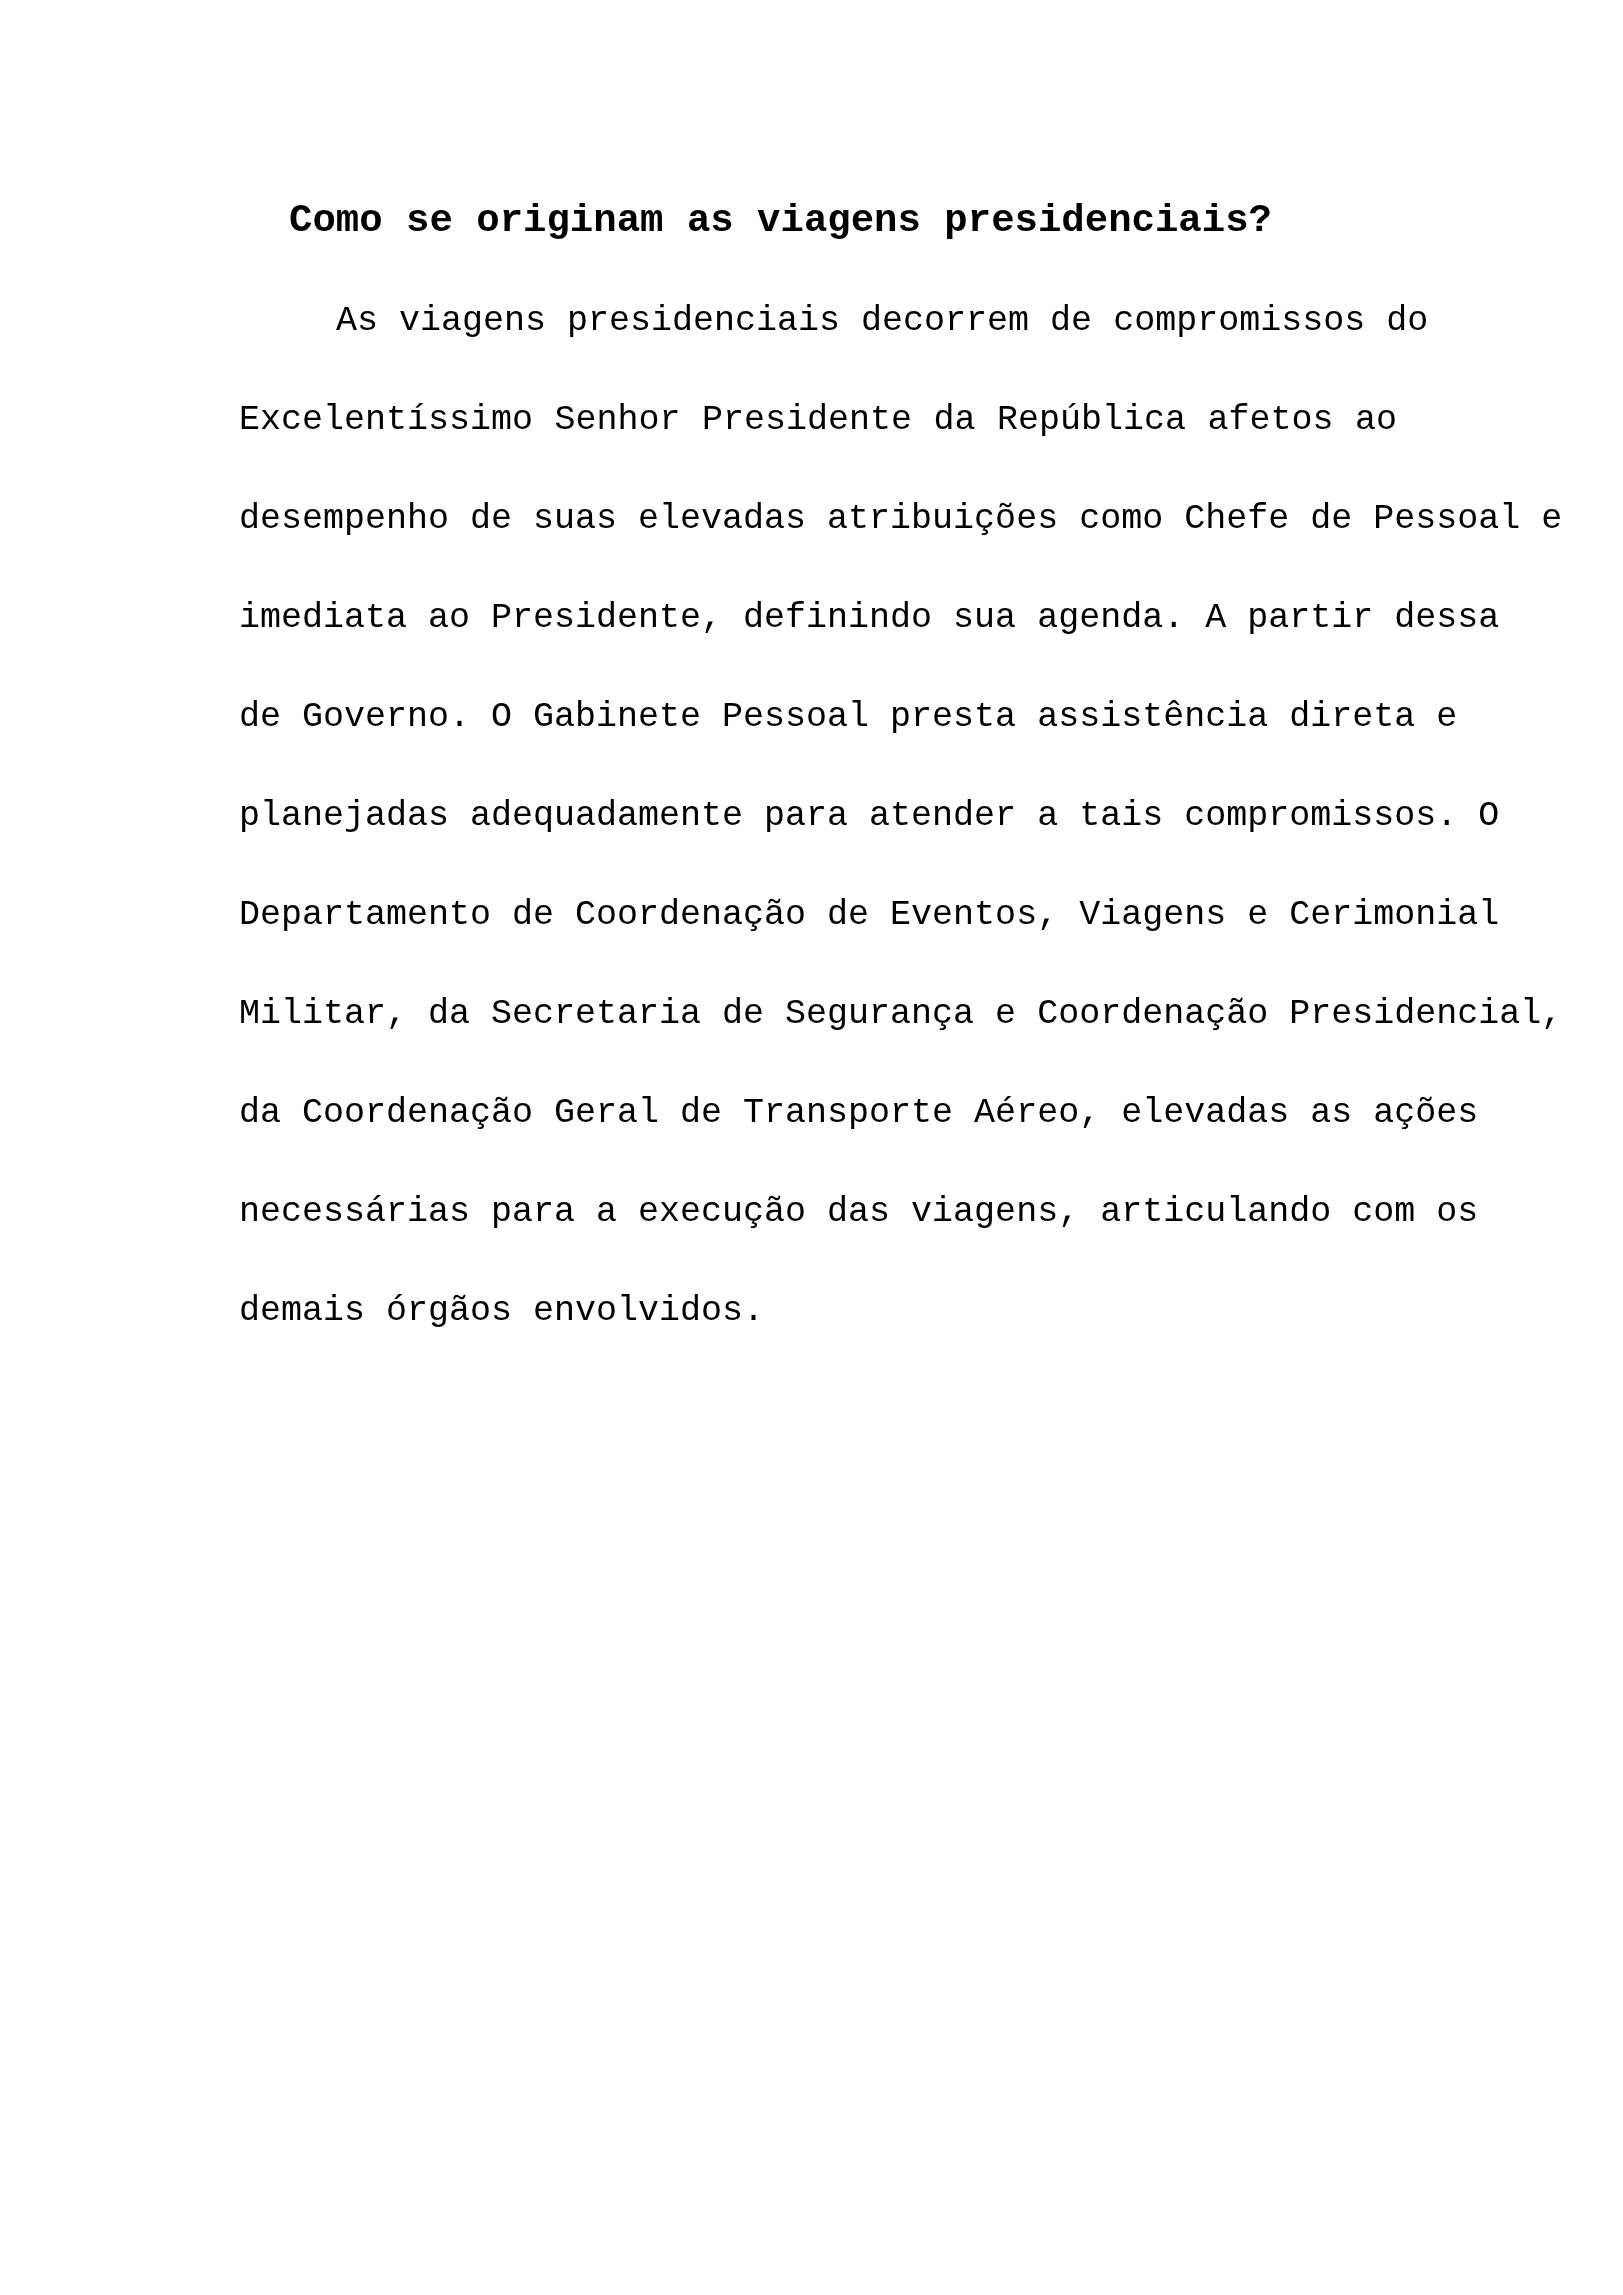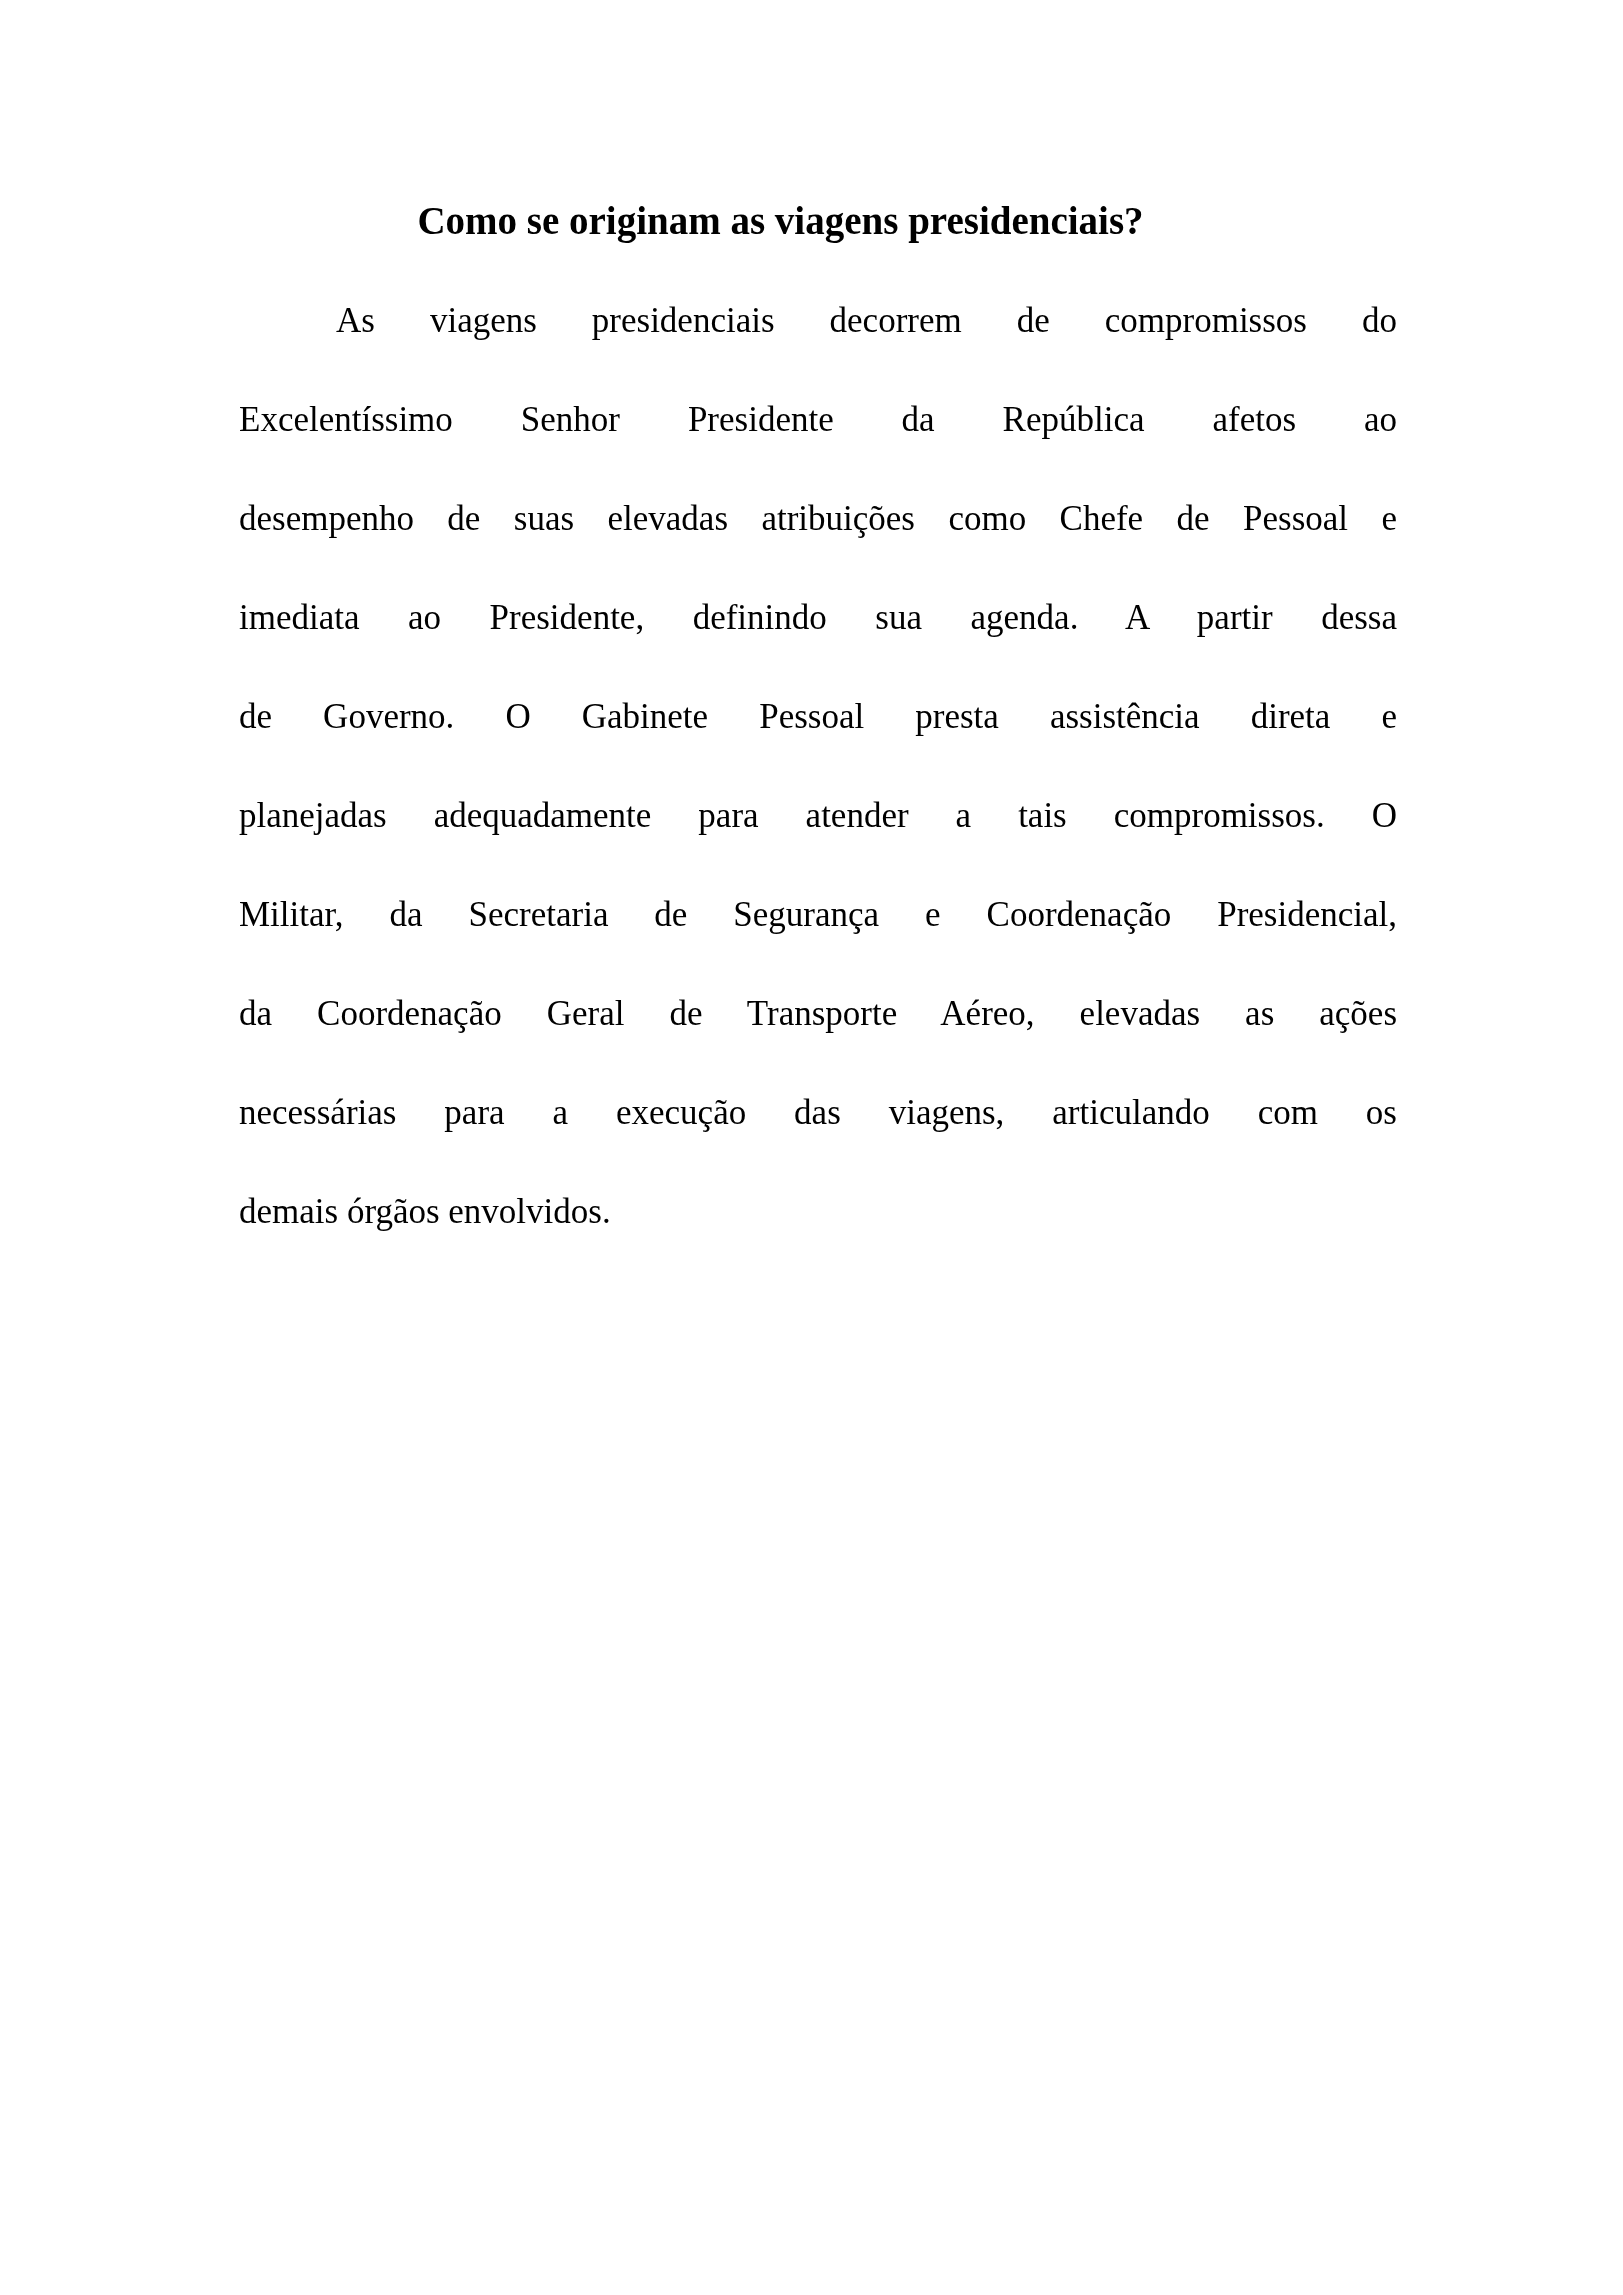--- a/index.html
+++ b/index.html
@@ -6,21 +6,21 @@
     margin: 0;
     padding: 0;
     background: #ffffff;
   }
   .page {
     position: relative;
     width: 1623px;
     height: 2295px;
     background: #ffffff;
     overflow: hidden;
-    font-family: Liberation Serif, serif;
+    font-family: Liberation Mono, monospace;
     color: #000000;
   }
   .content {
     position: absolute;
     left: 239px;
     top: 194px;
     width: 1158px;
   }
   .title {
     margin: 0 0 25px 0;
@@ -57,20 +57,21 @@
 <div class="page">
   <div class="content">
     <h1 class="title">Como se originam as viagens presidenciais?</h1>
     <div class="paragraph">
         <div class="line first">As viagens presidenciais decorrem de compromissos do</div>
         <div class="line">Excelentíssimo Senhor Presidente da República afetos ao</div>
         <div class="line">desempenho de suas elevadas atribuições como Chefe de Pessoal e</div>
         <div class="line">imediata ao Presidente, definindo sua agenda. A partir dessa</div>
         <div class="line">de Governo. O Gabinete Pessoal presta assistência direta e</div>
         <div class="line">planejadas adequadamente para atender a tais compromissos. O</div>
+        <div class="line">Departamento de Coordenação de Eventos, Viagens e Cerimonial</div>
         <div class="line">Militar, da Secretaria de Segurança e Coordenação Presidencial,</div>
         <div class="line">da Coordenação Geral de Transporte Aéreo, elevadas as ações</div>
         <div class="line">necessárias para a execução das viagens, articulando com os</div>
         <div class="line last">demais órgãos envolvidos.</div>
       </div>
   </div>
 </div>
 
 
 </body></html>

